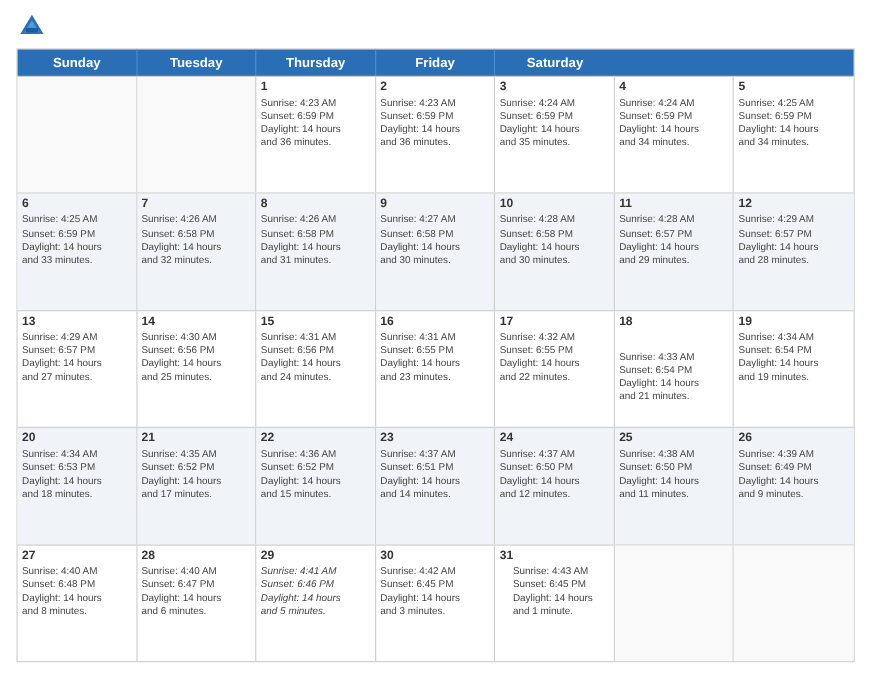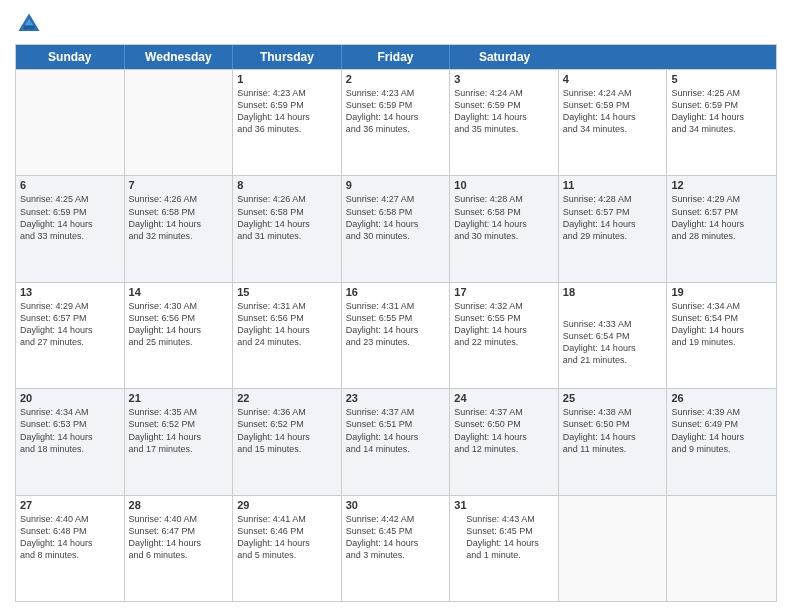--- a/index.html
+++ b/index.html
@@ -138,21 +138,21 @@
     </div>
     <div class="title-block">
       <div class="month-title"></div>
       <div class="location"></div>
     </div>
   </div>
 
   <div class="calendar">
     <div class="cal-header">
     <div class="cal-header-cell">Sunday</div>
-        <div class="cal-header-cell">Wednesday</div>
+        <div class="cal-header-cell">Tuesday</div>
         <div class="cal-header-cell">Thursday</div>
         <div class="cal-header-cell">Friday</div>
         <div class="cal-header-cell">Saturday</div>
       </div>
     <div class="cal-body">
     <div class="cal-row">
           <div class="cal-cell empty"></div>
           <div class="cal-cell empty"></div>
           <div class="cal-cell">
             <div class="day-number">1</div>
@@ -353,21 +353,21 @@
           </div>
           <div class="cal-cell">
             <div class="day-number">28</div>
             <div class="cell-info" style="white-space: pre-line;">Sunrise: 4:40 AM
 Sunset: 6:47 PM
 Daylight: 14 hours
 and 6 minutes.</div>
           </div>
           <div class="cal-cell">
             <div class="day-number">29</div>
-            <div class="cell-info" style="white-space: pre-line;">Sunrise: 4:41 AM
+            <div class="cell-info" style="white-space: pre-line; font-style: italic;">Sunrise: 4:41 AM
 Sunset: 6:46 PM
 Daylight: 14 hours
 and 5 minutes.</div>
           </div>
           <div class="cal-cell">
             <div class="day-number">30</div>
             <div class="cell-info" style="white-space: pre-line;">Sunrise: 4:42 AM
 Sunset: 6:45 PM
 Daylight: 14 hours
 and 3 minutes.</div>

